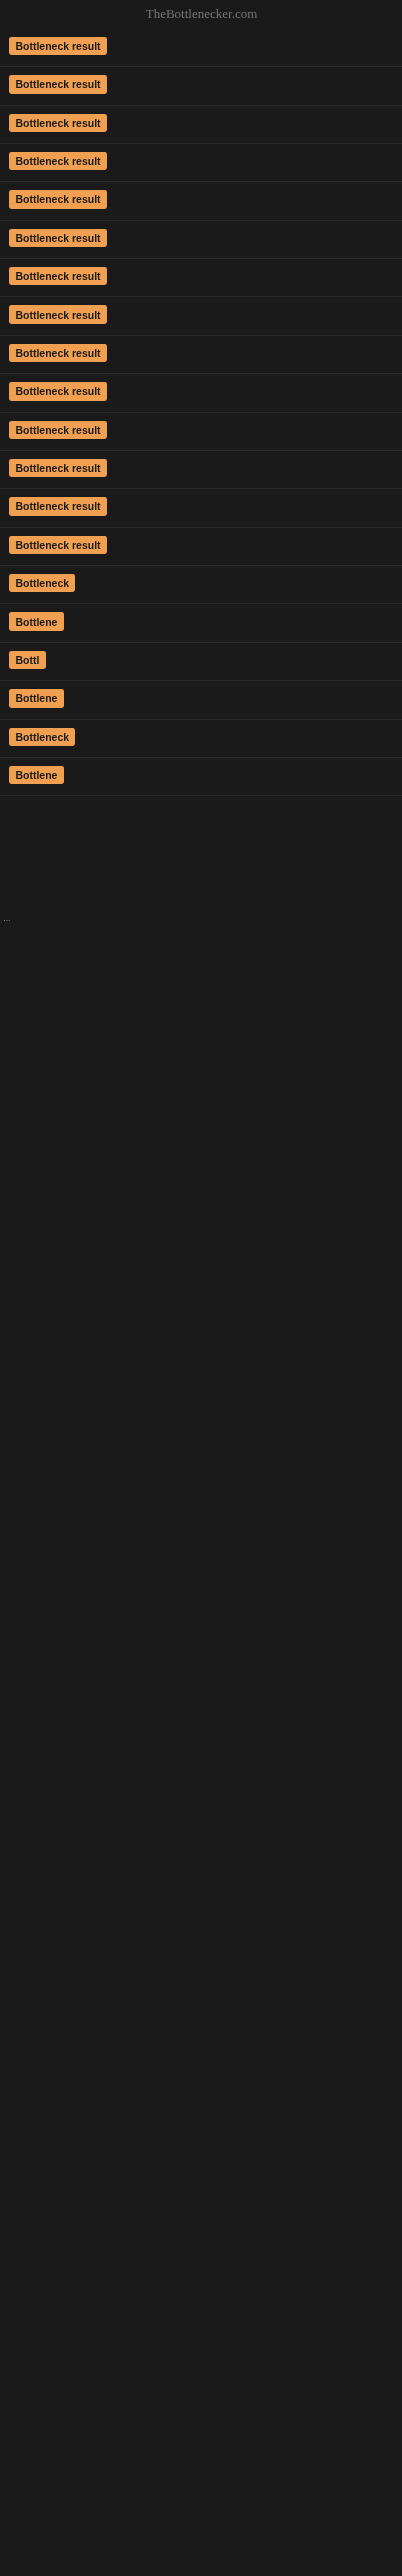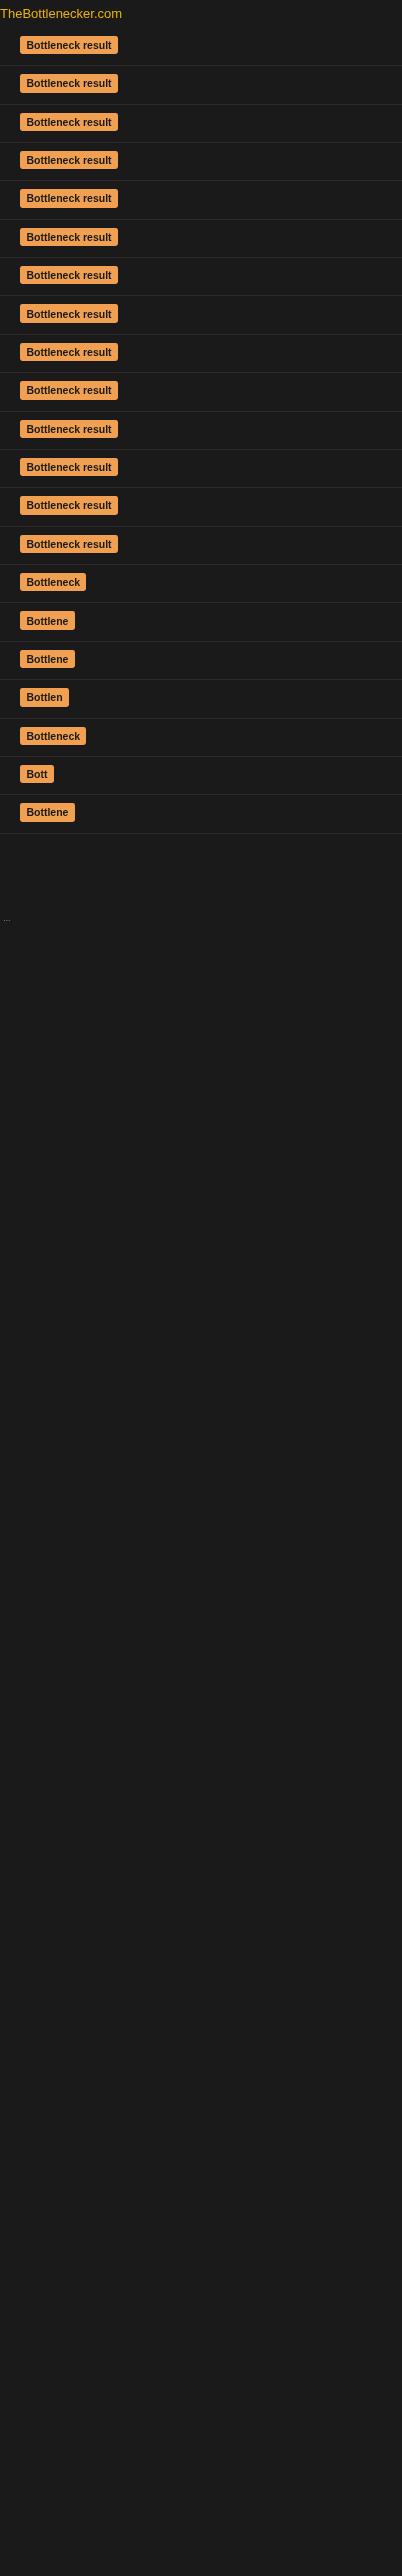--- a/index.html
+++ b/index.html
@@ -10,40 +10,42 @@
 
     body {
       width: 403px;
       min-height: 2576px;
       background-color: #1a1a1a;
       font-family: Arial, sans-serif;
       position: relative;
     }
 
     .site-title {
-      color: #eab308;
+      text-align: center;
+      color: #737373;
       font-size: 13px;
       padding: 6.4px 0;
       background-color: #1a1a1a;
+      font-family: Liberation Serif, serif;
     }
 
     .bottleneck-badge {
       display: inline-block;
       background-color: #f0a050;
       color: #1a1a1a;
       font-size: 10.5px;
       font-weight: bold;
       padding: 3.2px 6.4px;
       border-radius: 2.4px;
       white-space: nowrap;
       overflow: hidden;
     }
 
     .result-row {
-      padding: 8px 20px;
+      padding: 8px 9px;
       border-bottom: 0.8px solid #2a2a2a;
     }
 
     .ellipsis-text {
       color: #888;
       font-size: 8.9px;
       position: absolute;
       left: 3.2px;
       bottom: 8px;
     }
@@ -63,21 +65,20 @@
     <div class="result-row"><span class="bottleneck-badge" style="max-width: 105px;">Bottleneck result</span></div>
     <div class="result-row"><span class="bottleneck-badge" style="max-width: 105px;">Bottleneck result</span></div>
     <div class="result-row"><span class="bottleneck-badge" style="max-width: 105px;">Bottleneck result</span></div>
     <div class="result-row"><span class="bottleneck-badge" style="max-width: 105px;">Bottleneck result</span></div>
     <div class="result-row"><span class="bottleneck-badge" style="max-width: 105px;">Bottleneck result</span></div>
     <div class="result-row"><span class="bottleneck-badge" style="max-width: 105px;">Bottleneck result</span></div>
     <div class="result-row"><span class="bottleneck-badge" style="max-width: 105px;">Bottleneck result</span></div>
     <div class="result-row"><span class="bottleneck-badge" style="max-width: 105px;">Bottleneck result</span></div>
     <div class="result-row"><span class="bottleneck-badge" style="max-width: 66px;">Bottleneck</span></div>
     <div class="result-row"><span class="bottleneck-badge" style="max-width: 58px;">Bottlene</span></div>
+    <div class="result-row"><span class="bottleneck-badge" style="max-width: 42px;">Bottl</span></div>
     <div class="result-row"><span class="bottleneck-badge" style="max-width: 58px;">Bottlene</span></div>
-    <div class="result-row"><span class="bottleneck-badge" style="max-width: 52px;">Bottlen</span></div>
     <div class="result-row"><span class="bottleneck-badge" style="max-width: 66px;">Bottleneck</span></div>
-    <div class="result-row"><span class="bottleneck-badge" style="max-width: 37px;">Bott</span></div>
     <div class="result-row"><span class="bottleneck-badge" style="max-width: 58px;">Bottlene</span></div>
   </div>
 
 <div class="ellipsis-text" style="top: 913px; position: absolute;">...</div>
 
 
 </body></html>

